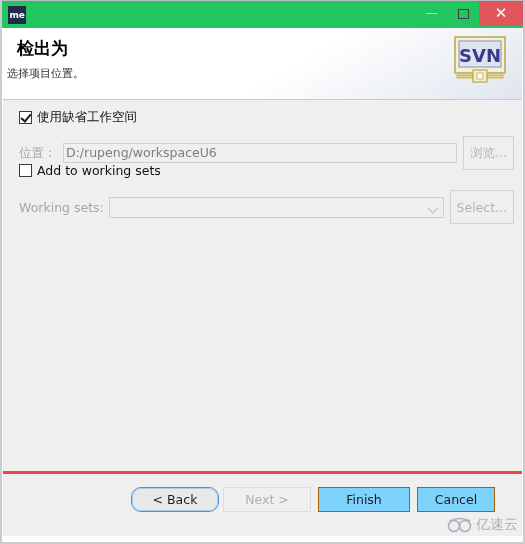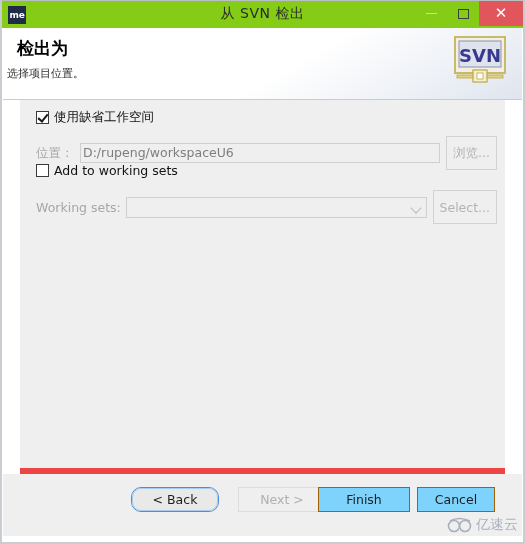--- a/index.html
+++ b/index.html
@@ -25,21 +25,21 @@
     border-left: 2px solid #c9cdd2;
     border-right: 2px solid #c9cdd2;
     border-bottom: 2px solid #c9cdd2;
     border-top: 1px solid #b9bec4;
   }
 
   
   .titlebar {
     position: relative;
     height: 27px;
-    background: #84cc16;
+    background: #22c55e;
     border-bottom: none;
   }
   .app-icon {
     position: absolute;
     left: 6px;
     top: 5px;
     width: 18px;
     height: 18px;
     background: #1f2b47;
     color: #ffffff;
@@ -127,24 +127,24 @@
     position: absolute;
     right: 13px;
     top: 6px;
     width: 58px;
     height: 56px;
   }
 
   
   .content {
     position: relative;
-    margin: 0 18px;
+    margin: 0 1px;
     height: 374px;
     background: #efeff0;
-    border-bottom: 6px solid #ef4444;
+    border-bottom: 3px solid #ef4444;
     box-sizing: border-box;
   }
 
   .row {
     position: absolute;
     left: 0;
     right: 0;
     display: flex;
     align-items: center;
   }
@@ -267,21 +267,21 @@
     outline: 1px solid #aacdee;
     outline-offset: -2px;
     background: #e9e9e9;
   }
   .btn.disabled {
     color: #b0b0b0;
     background: #efeff0;
     border: 1px solid #dcdcdc;
   }
   .btn-back   { left: 128px; width: 88px; border-radius: 10px; }
-  .btn-next   { left: 220px; width: 88px; margin-left: 15px; }
+  .btn-next   { left: 220px; width: 88px; }
   .btn-finish { left: 315px; width: 92px; }
   .btn-cancel { left: 414px; width: 78px; }
 
   
   .watermark {
     position: absolute;
     right: 4px;
     bottom: 2px;
     display: flex;
     align-items: center;
@@ -296,21 +296,20 @@
     text-align: center;
   }
 </style>
 </head>
 <body>
 
 <div class="window">
 
   <div class="titlebar">
     <div class="app-icon">me</div>
-    <div class="title-text">从 SVN 检出</div>
     <div class="win-buttons">
       <div class="win-btn">
         <div class="min-glyph"></div>
       </div>
       <div class="win-btn">
         <div class="max-glyph"></div>
       </div>
       <div class="win-btn close">
         <span class="close-glyph">✕</span>
       </div>

